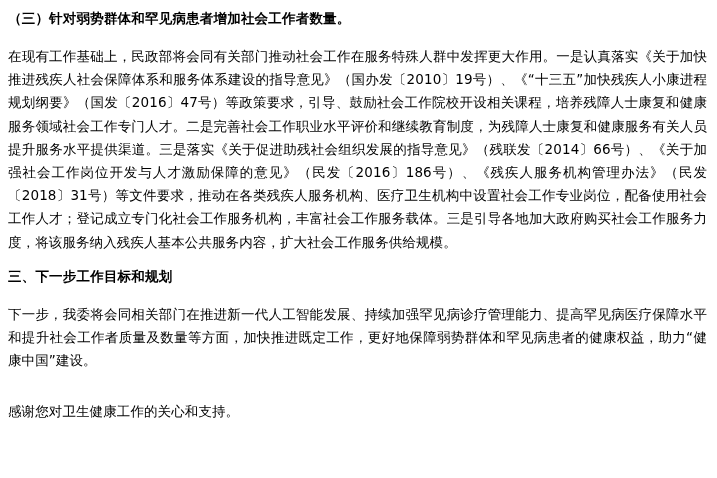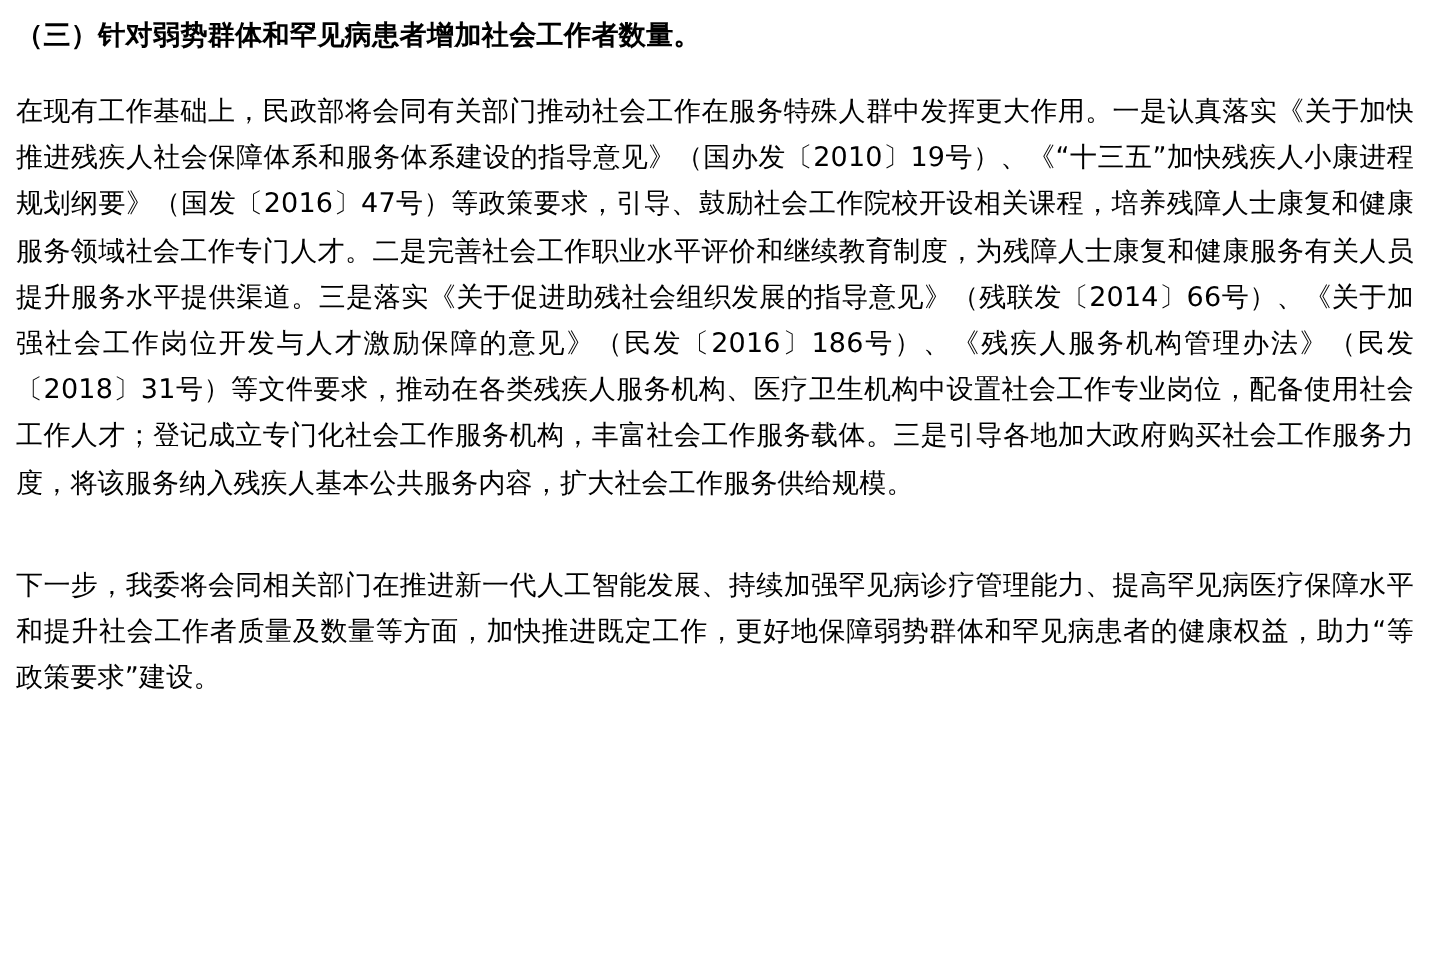--- a/index.html
+++ b/index.html
@@ -49,23 +49,25 @@
 <body>
 
 <div class="page">
 
   <p class="heading">（三）针对弱势群体和罕见病患者增加社会工作者数量。</p>
 
   <p class="para">在现有工作基础上，民政部将会同有关部门推动社会工作在服务特殊人群中发挥更大作用。一是认真落实《关于加快推进残疾人社会保障体系和服务体系建设的指导意见》（国办发〔2010〕19号）、《“十三五”加快残疾人小康进程规划纲要》（国发〔2016〕47号）等政策要求，引导、鼓励社会工作院校开设相关课程，培养残障人士康复和健康服务领域社会工作专门人才。二是完善社会工作职业水平评价和继续教育制度，为残障人士康复和健康服务有关人员提升服务水平提供渠道。三是落实《关于促进助残社会组织发展的指导意见》（残联发〔2014〕66号）、《关于加强社会工作岗位开发与人才激励保障的意见》（民发〔2016〕186号）、《残疾人服务机构管理办法》（民发〔2018〕31号）等文件要求，推动在各类残疾人服务机构、医疗卫生机构中设置社会工作专业岗位，配备使用社会工作人才；登记成立专门化社会工作服务机构，丰富社会工作服务载体。三是引导各地加大政府购买社会工作服务力度，将该服务纳入残疾人基本公共服务内容，扩大社会工作服务供给规模。</p>
 
   <div class="spacer-sm"></div>
 
+  <p class="heading">三、下一步工作目标和规划</p>
 
-  <p class="para">下一步，我委将会同相关部门在推进新一代人工智能发展、持续加强罕见病诊疗管理能力、提高罕见病医疗保障水平和提升社会工作者质量及数量等方面，加快推进既定工作，更好地保障弱势群体和罕见病患者的健康权益，助力“等政策要求”建设。</p>
+  <p class="para">下一步，我委将会同相关部门在推进新一代人工智能发展、持续加强罕见病诊疗管理能力、提高罕见病医疗保障水平和提升社会工作者质量及数量等方面，加快推进既定工作，更好地保障弱势群体和罕见病患者的健康权益，助力“健康中国”建设。</p>
 
   <div class="spacer-sm"></div>
 
+  <p class="para">感谢您对卫生健康工作的关心和支持。</p>
 
   <div class="spacer-md"></div>
 
 
 
 </div>
 
 </body></html>

